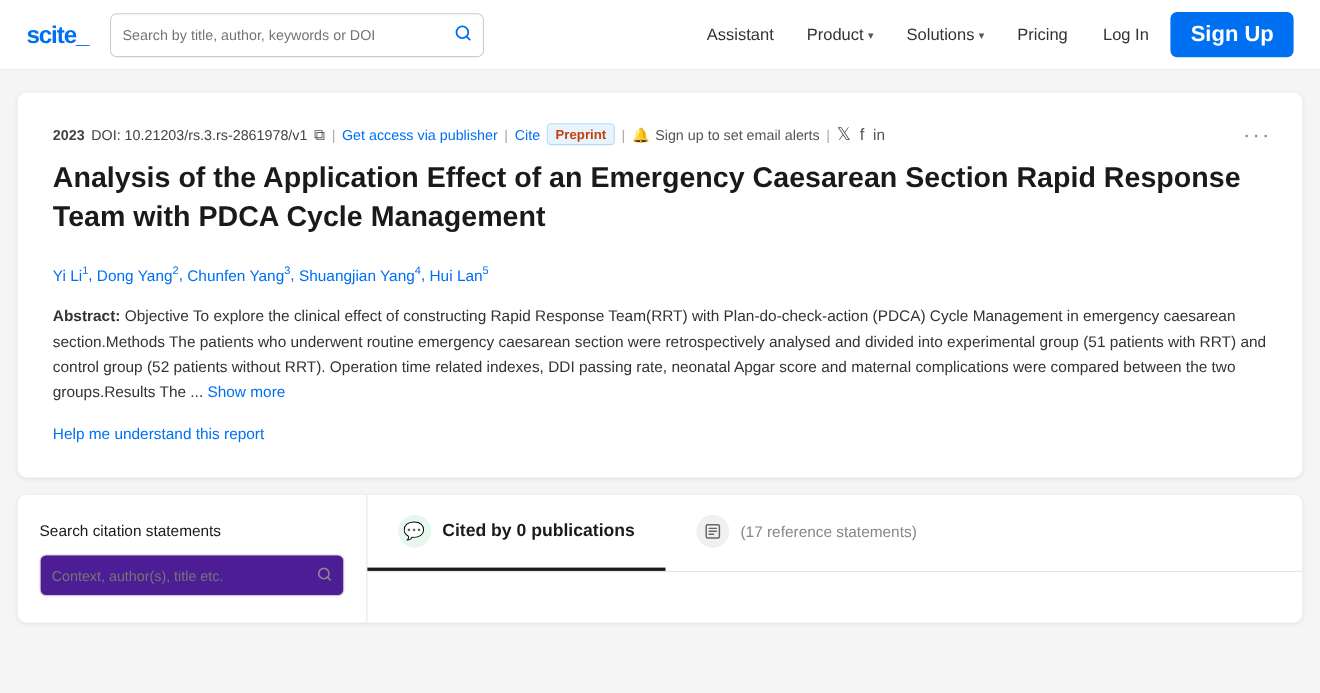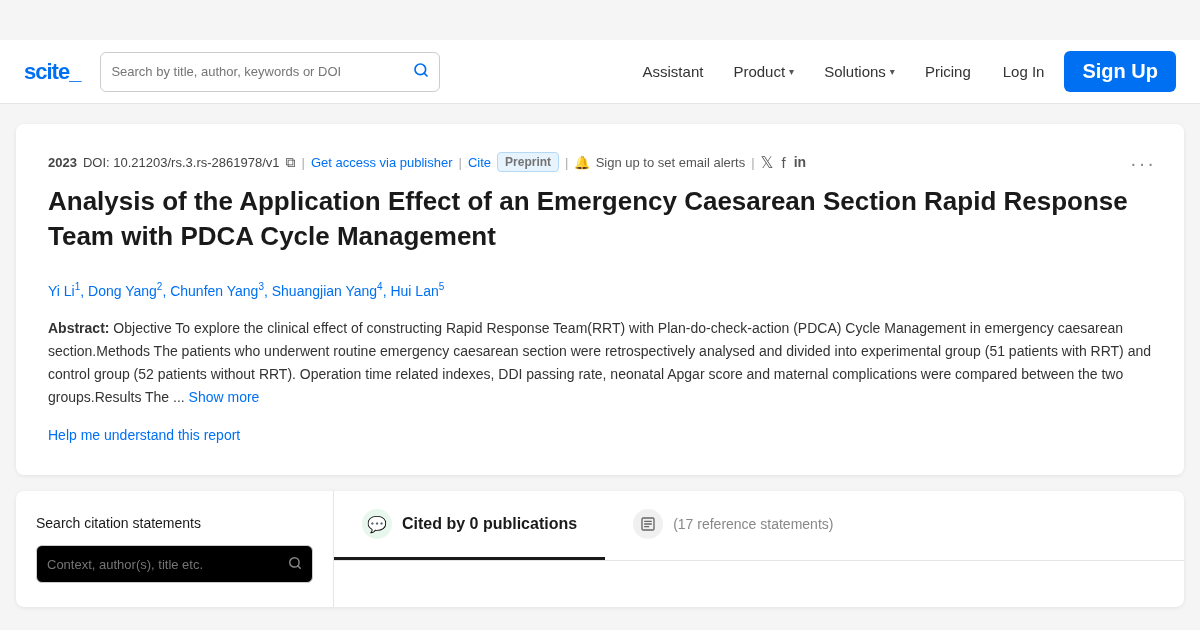--- a/index.html
+++ b/index.html
@@ -7,21 +7,20 @@
 
     
     .navbar {
       background: #fff;
       border-bottom: 1px solid #e5e5e5;
       display: flex;
       align-items: center;
       padding: 0 24px;
       height: 64px;
       gap: 20px;
-      margin-top: 40px;
     }
     .logo {
       font-size: 22px;
       font-weight: 700;
       color: #1a1a1a;
       letter-spacing: -1px;
       flex-shrink: 0;
     }
     .logo span { color: #0070f3; }
     .search-bar {
@@ -109,21 +108,21 @@
       margin-bottom: 12px;
       flex-wrap: wrap;
     }
     .paper-meta .year { font-weight: 700; }
     .paper-meta .doi { color: #444; text-align: right; }
     .paper-meta .copy-icon { cursor: pointer; color: #555; font-size: 14px; }
     .paper-meta a { color: #0070f3; text-decoration: none; }
     .paper-meta .separator { color: #aaa; }
     .paper-meta .preprint-badge {
       background: #e8f4fd;
-      color: #737373;
+      color: #c2410c;
       border: 1px solid #b3d9f7;
       border-radius: 4px;
       padding: 2px 7px;
       font-size: 12px;
       font-weight: 600;
     }
     .paper-meta .alert-item {
       display: flex;
       align-items: center;
       gap: 5px;
@@ -204,21 +203,21 @@
       color: #1a1a1a;
       margin-bottom: 14px;
     }
     .citation-search-input {
       display: flex;
       align-items: center;
       border: 1px solid #ccc;
       border-radius: 6px;
       padding: 0 10px;
       height: 38px;
-      background: #000000;
+      background: #4c1d95;
       gap: 6px;
     }
     .citation-search-input input {
       border: none;
       outline: none;
       font-size: 13px;
       color: #999;
       width: 100%;
       background: transparent;
     }
@@ -325,21 +324,21 @@
       <span class="preprint-badge">Preprint</span>
       <span class="separator">|</span>
       <span class="alert-item">
         <span>🔔</span>
         <span>Sign up to set email alerts</span>
       </span>
       <span class="separator">|</span>
       <div class="social-icons">
         <span class="social-icon">𝕏</span>
         <span class="social-icon" style="font-size:15px;">f</span>
-        <span class="social-icon" style="font-size:14px; font-weight:700;">in</span>
+        <span class="social-icon" style="font-size:14px; font-weight:400;">in</span>
       </div>
     </div>
 
     <div class="paper-title">Analysis of the Application Effect of an Emergency Caesarean Section Rapid Response Team with PDCA Cycle Management</div>
 
     <div class="paper-authors">
       <span>Yi Li<sup>1</sup></span>,
       <span> Dong Yang<sup>2</sup></span>,
       <span> Chunfen Yang<sup>3</sup></span>,
       <span> Shuangjian Yang<sup>4</sup></span>,

